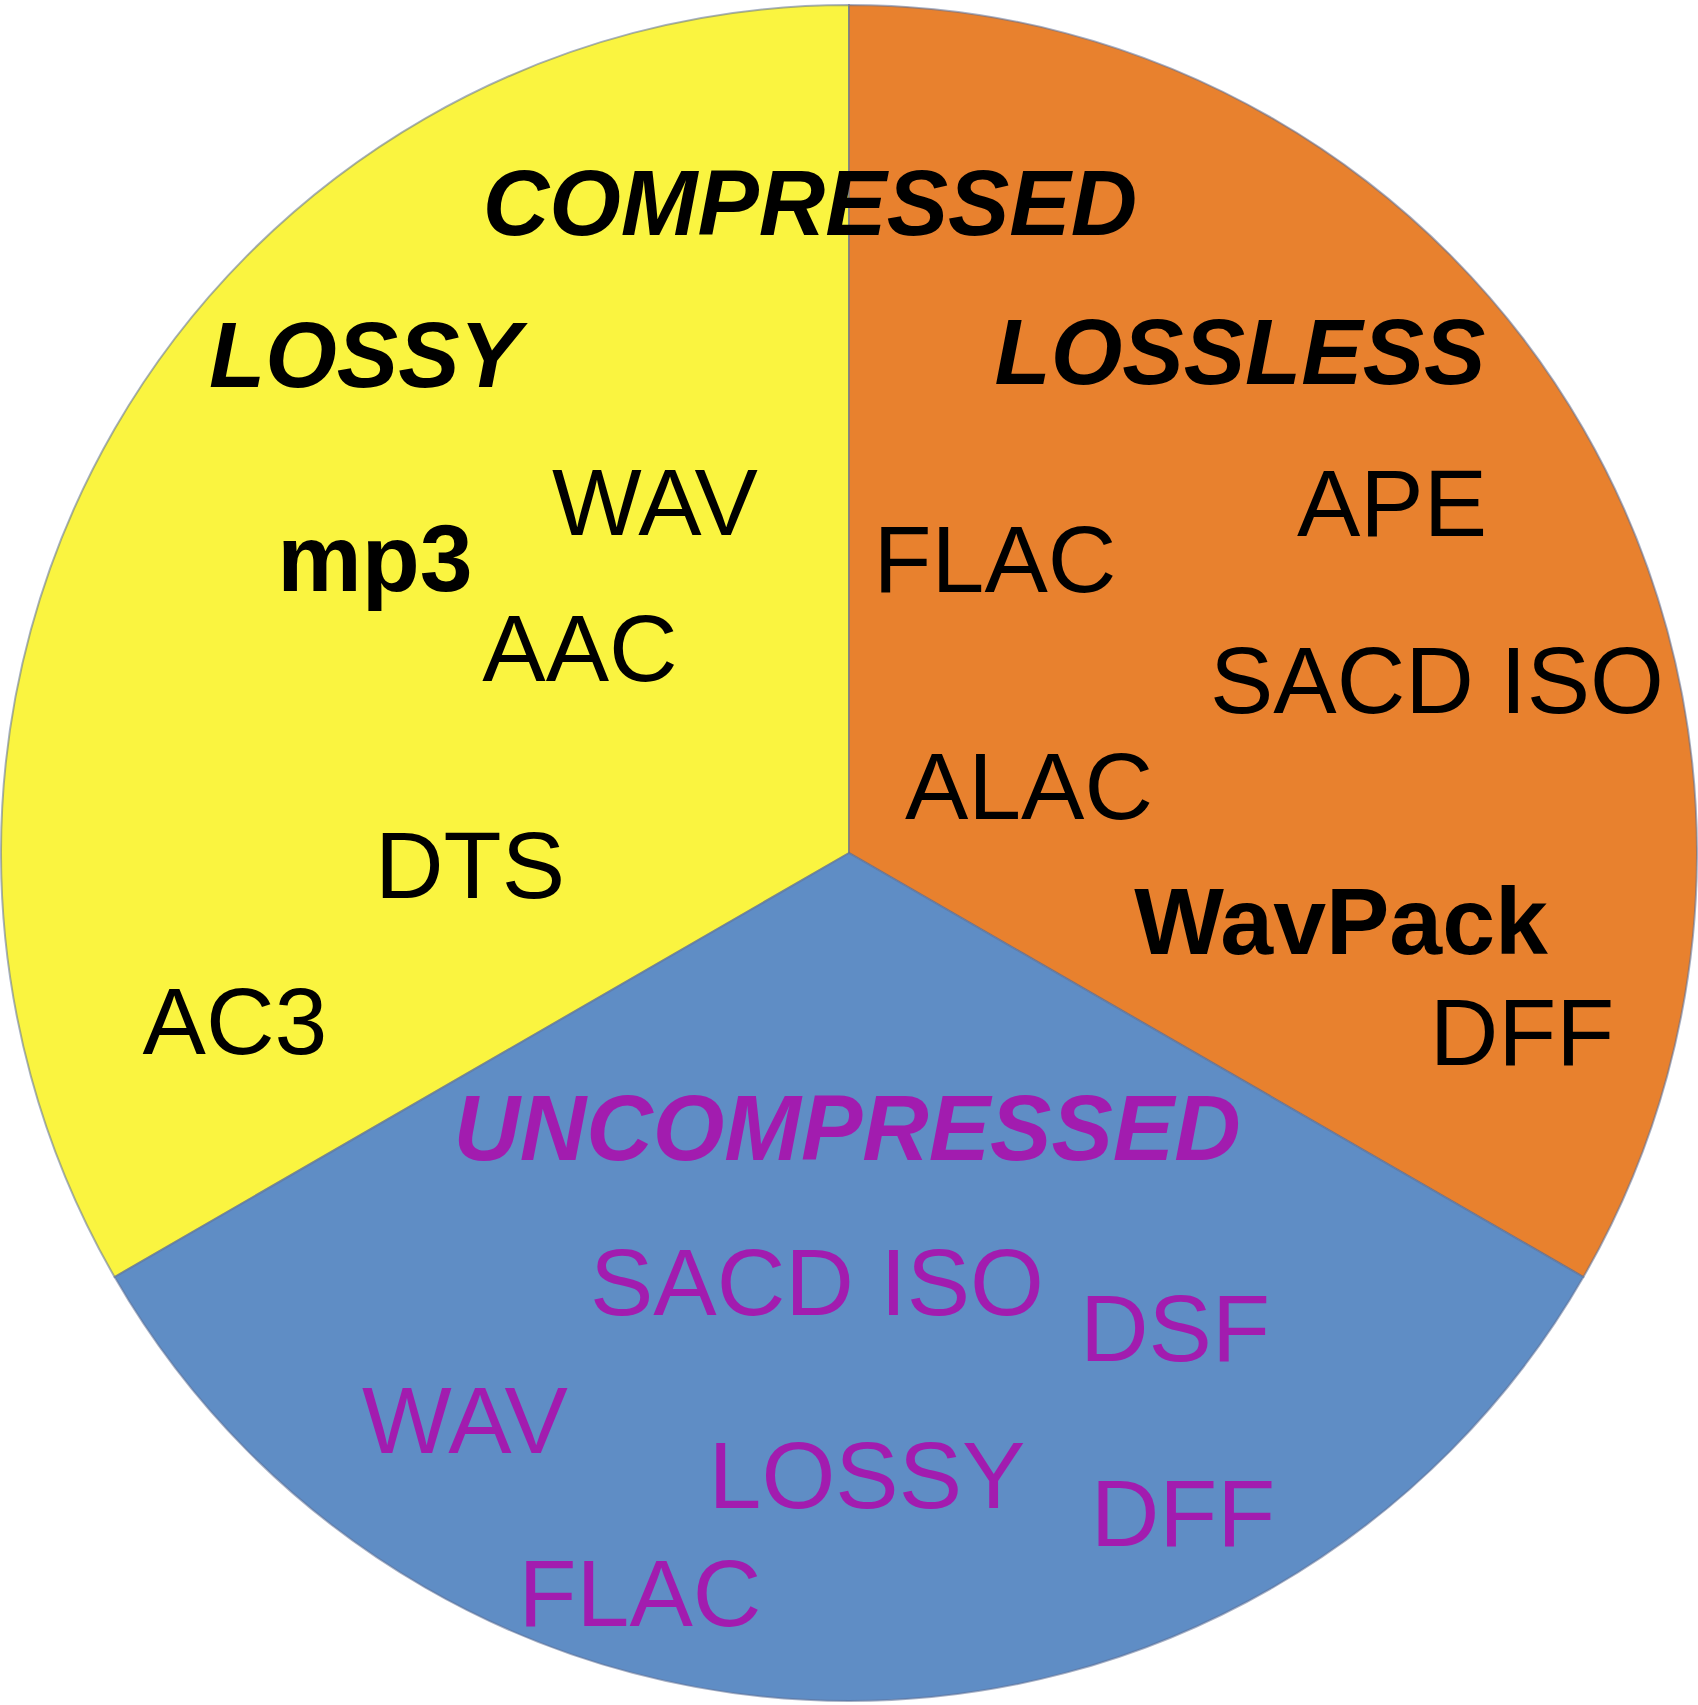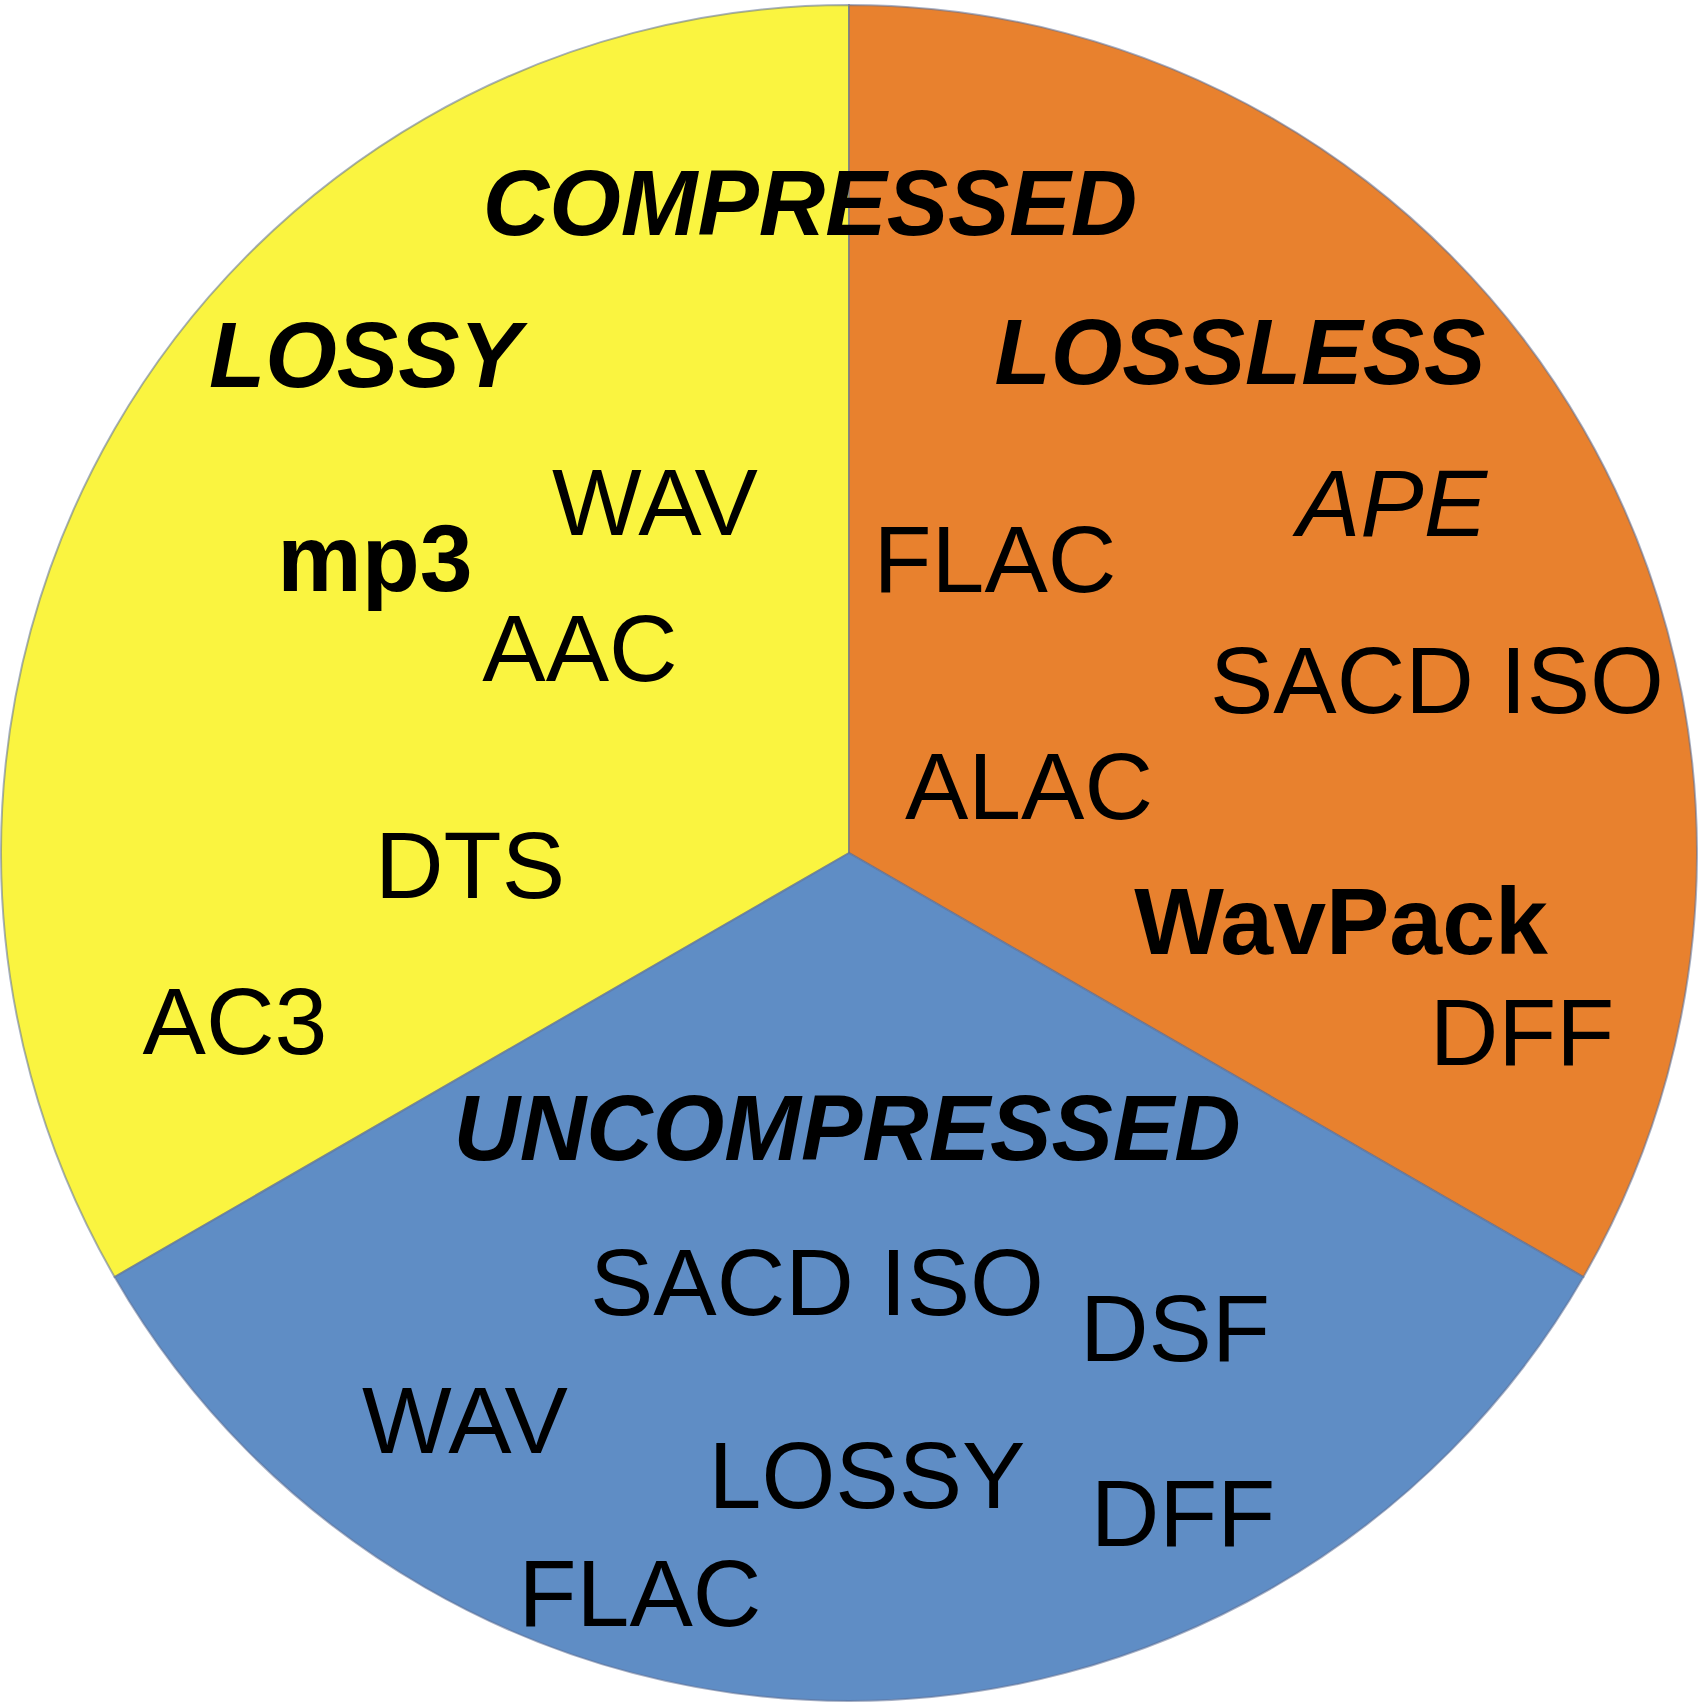--- a/index.html
+++ b/index.html
@@ -27,21 +27,21 @@
     font-size: 95px;
     line-height: 1;
     color: #000000;
     letter-spacing: 0px;
   }
   .hdr {
     font-size: 92px;
     font-weight: bold;
     font-style: italic;
   }
-  .white-text { color: #000000; }
+  .white-text { color: #a21caf; }
 </style>
 </head>
 <body>
 
 <div class="stage">
 
   <svg width="1698" height="1705" viewBox="0 0 1698 1705">
 
     <path d="M 849 853 L 849 5 A 848 848 0 0 0 114.6 1277 Z" stroke="#5C6F96" stroke-opacity="0.55" stroke-width="2" fill="#FAF440"></path>
 
@@ -56,21 +56,21 @@
   <div class="lbl hdr" style="left:1240px; top:352px;">LOSSLESS</div>
   <div class="lbl hdr white-text" style="left:847px; top:1128px;">UNCOMPRESSED</div>
 
   <div class="lbl" style="left:655px; top:502px;">WAV</div>
   <div class="lbl" style="left:375px; top:558px;font-weight:bold;">mp3</div>
   <div class="lbl" style="left:580px; top:648px;">AAC</div>
   <div class="lbl" style="left:470px; top:865px;">DTS</div>
   <div class="lbl" style="left:235px; top:1021px;">AC3</div>
 
   <div class="lbl" style="left:995px; top:559px;">FLAC</div>
-  <div class="lbl" style="left:1392px; top:503px;font-style:italic;">APE</div>
+  <div class="lbl" style="left:1392px; top:503px;">APE</div>
   <div class="lbl" style="left:1437px; top:680px;">SACD ISO</div>
   <div class="lbl" style="left:1029px; top:786px;">ALAC</div>
   <div class="lbl" style="left:1341px; top:921px;font-weight:bold;">WavPack</div>
   <div class="lbl" style="left:1522px; top:1032px;">DFF</div>
 
   <div class="lbl white-text" style="left:817px; top:1282px;">SACD ISO</div>
   <div class="lbl white-text" style="left:1175px; top:1282px;margin-top:46px;">DSF</div>
   <div class="lbl white-text" style="left:465px; top:1420px;">WAV</div>
   <div class="lbl white-text" style="left:867px; top:1475px;">LOSSY</div>
   <div class="lbl white-text" style="left:640px; top:1593px;">FLAC</div>

